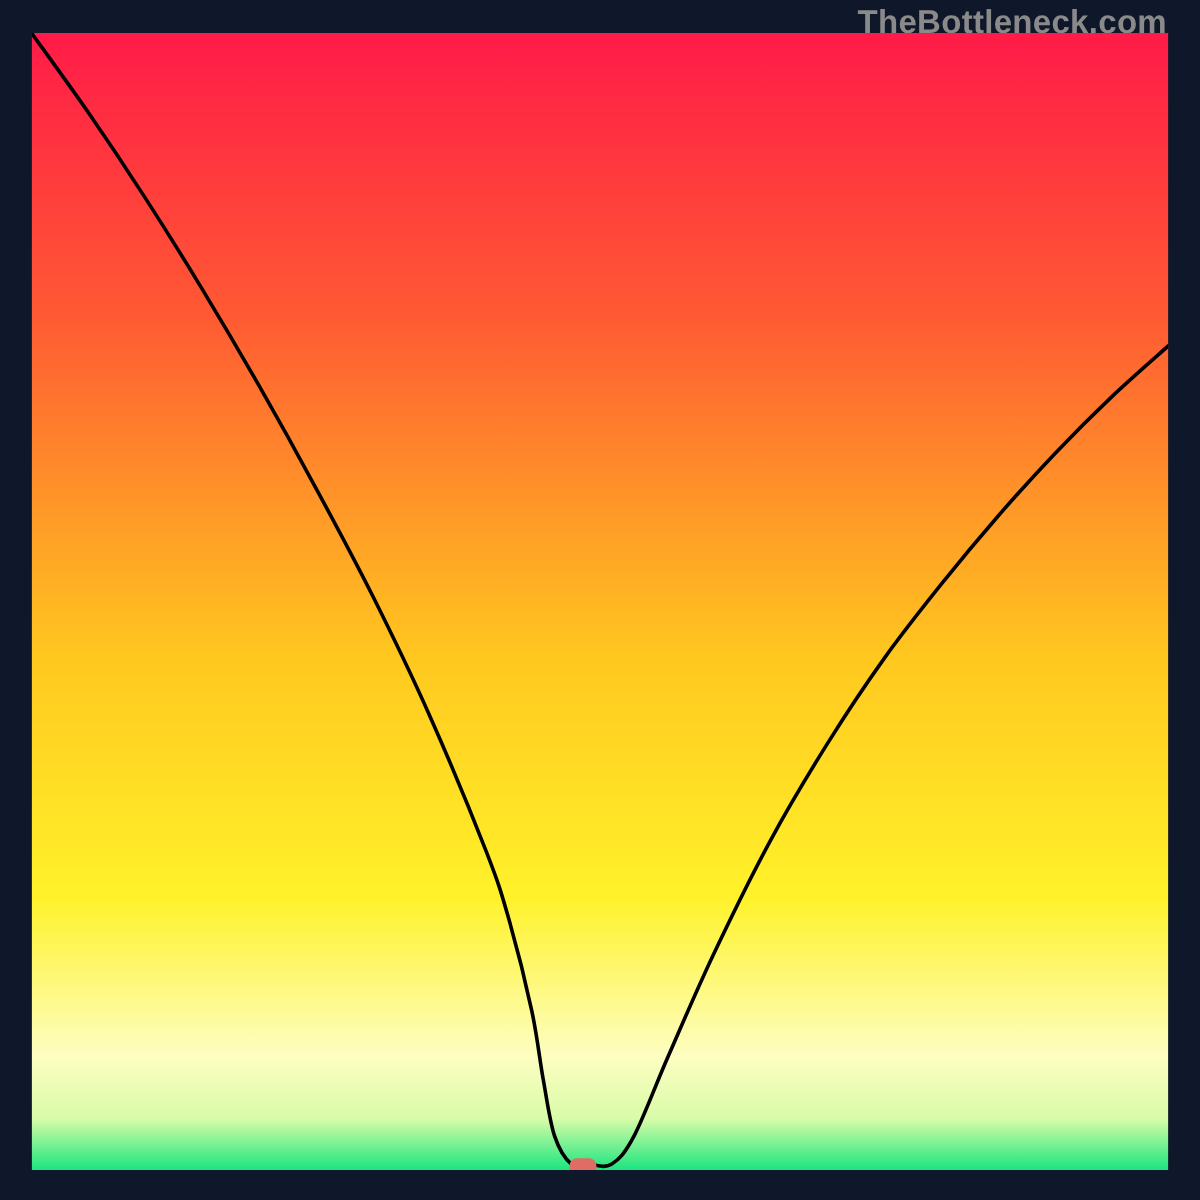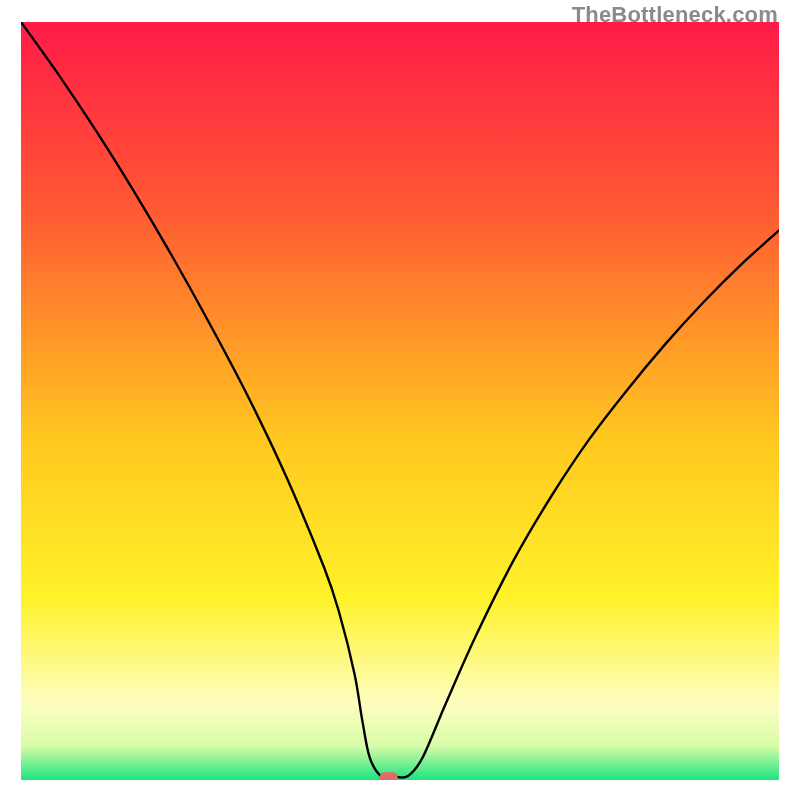--- a/index.html
+++ b/index.html
@@ -9,21 +9,21 @@
     height: 800px;
     background: #000;
     overflow: hidden;
   }
   .frame {
     position: absolute;
     left: 0;
     top: 0;
     width: 800px;
     height: 800px;
-    background: #ffffff;
+    background: #0f172a;
   }
   .plot-area {
     position: absolute;
     left: 21px;
     top: 22px;
     width: 758px;
     height: 758px;
     overflow: hidden;
   }
   .watermark {

